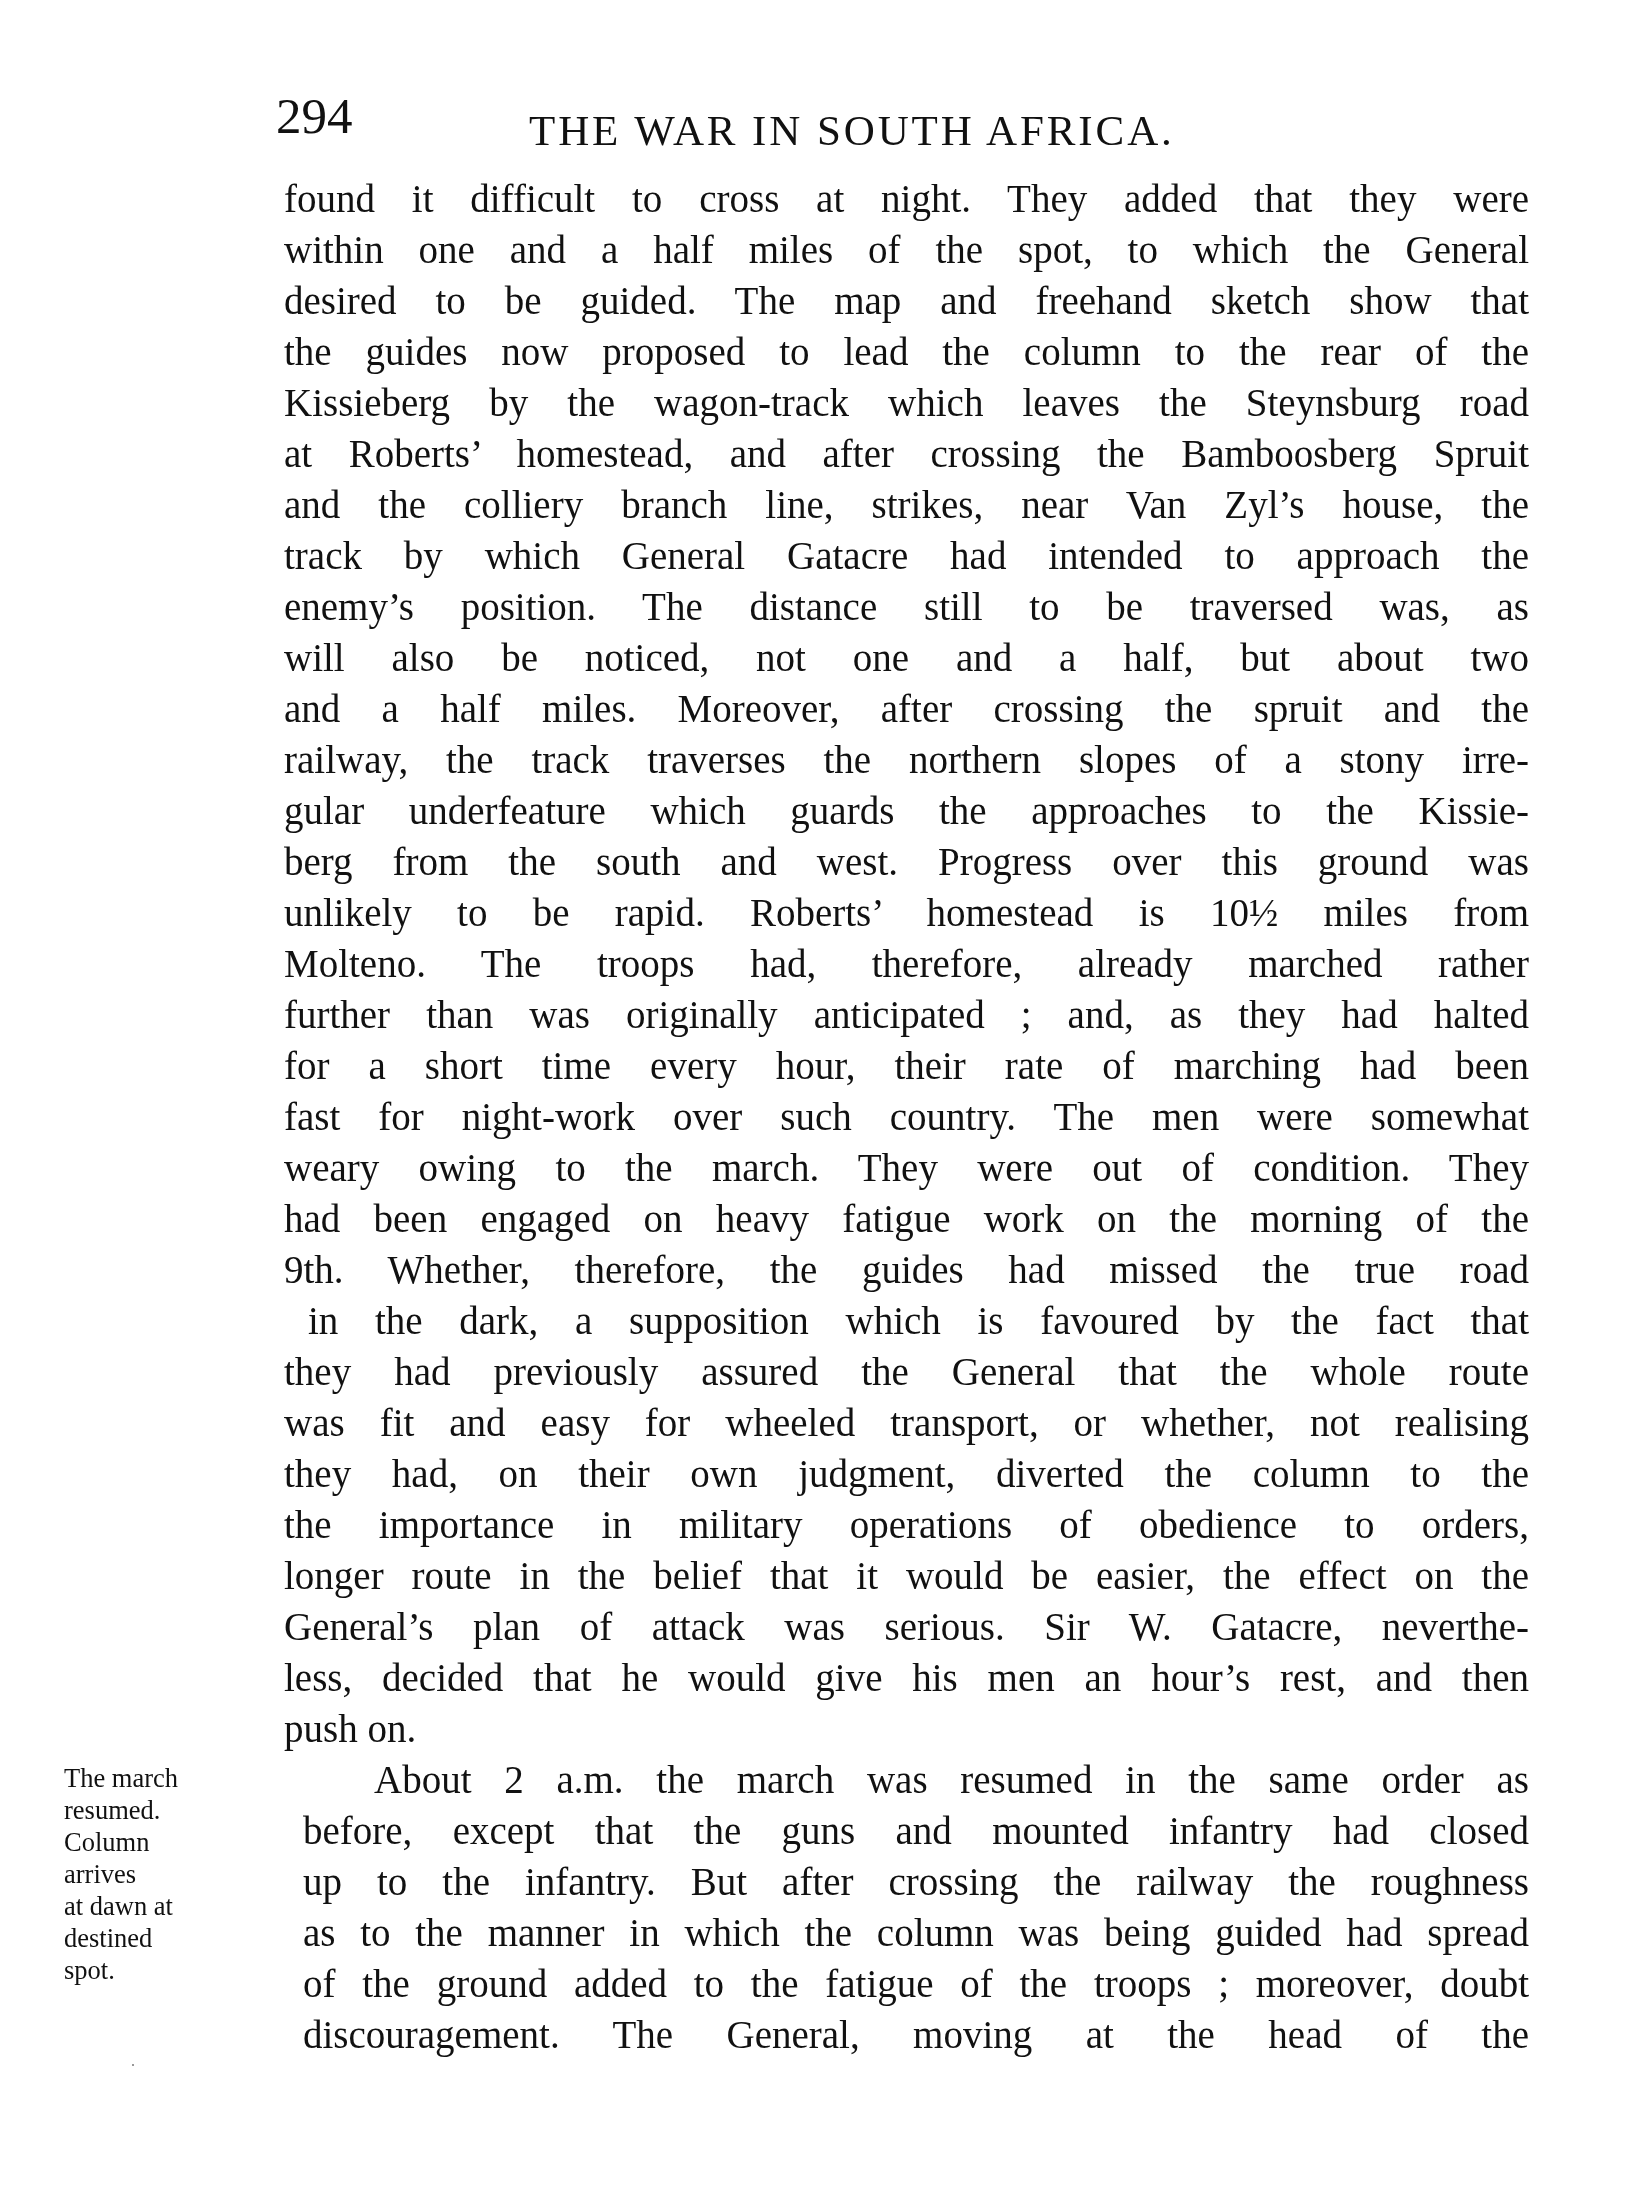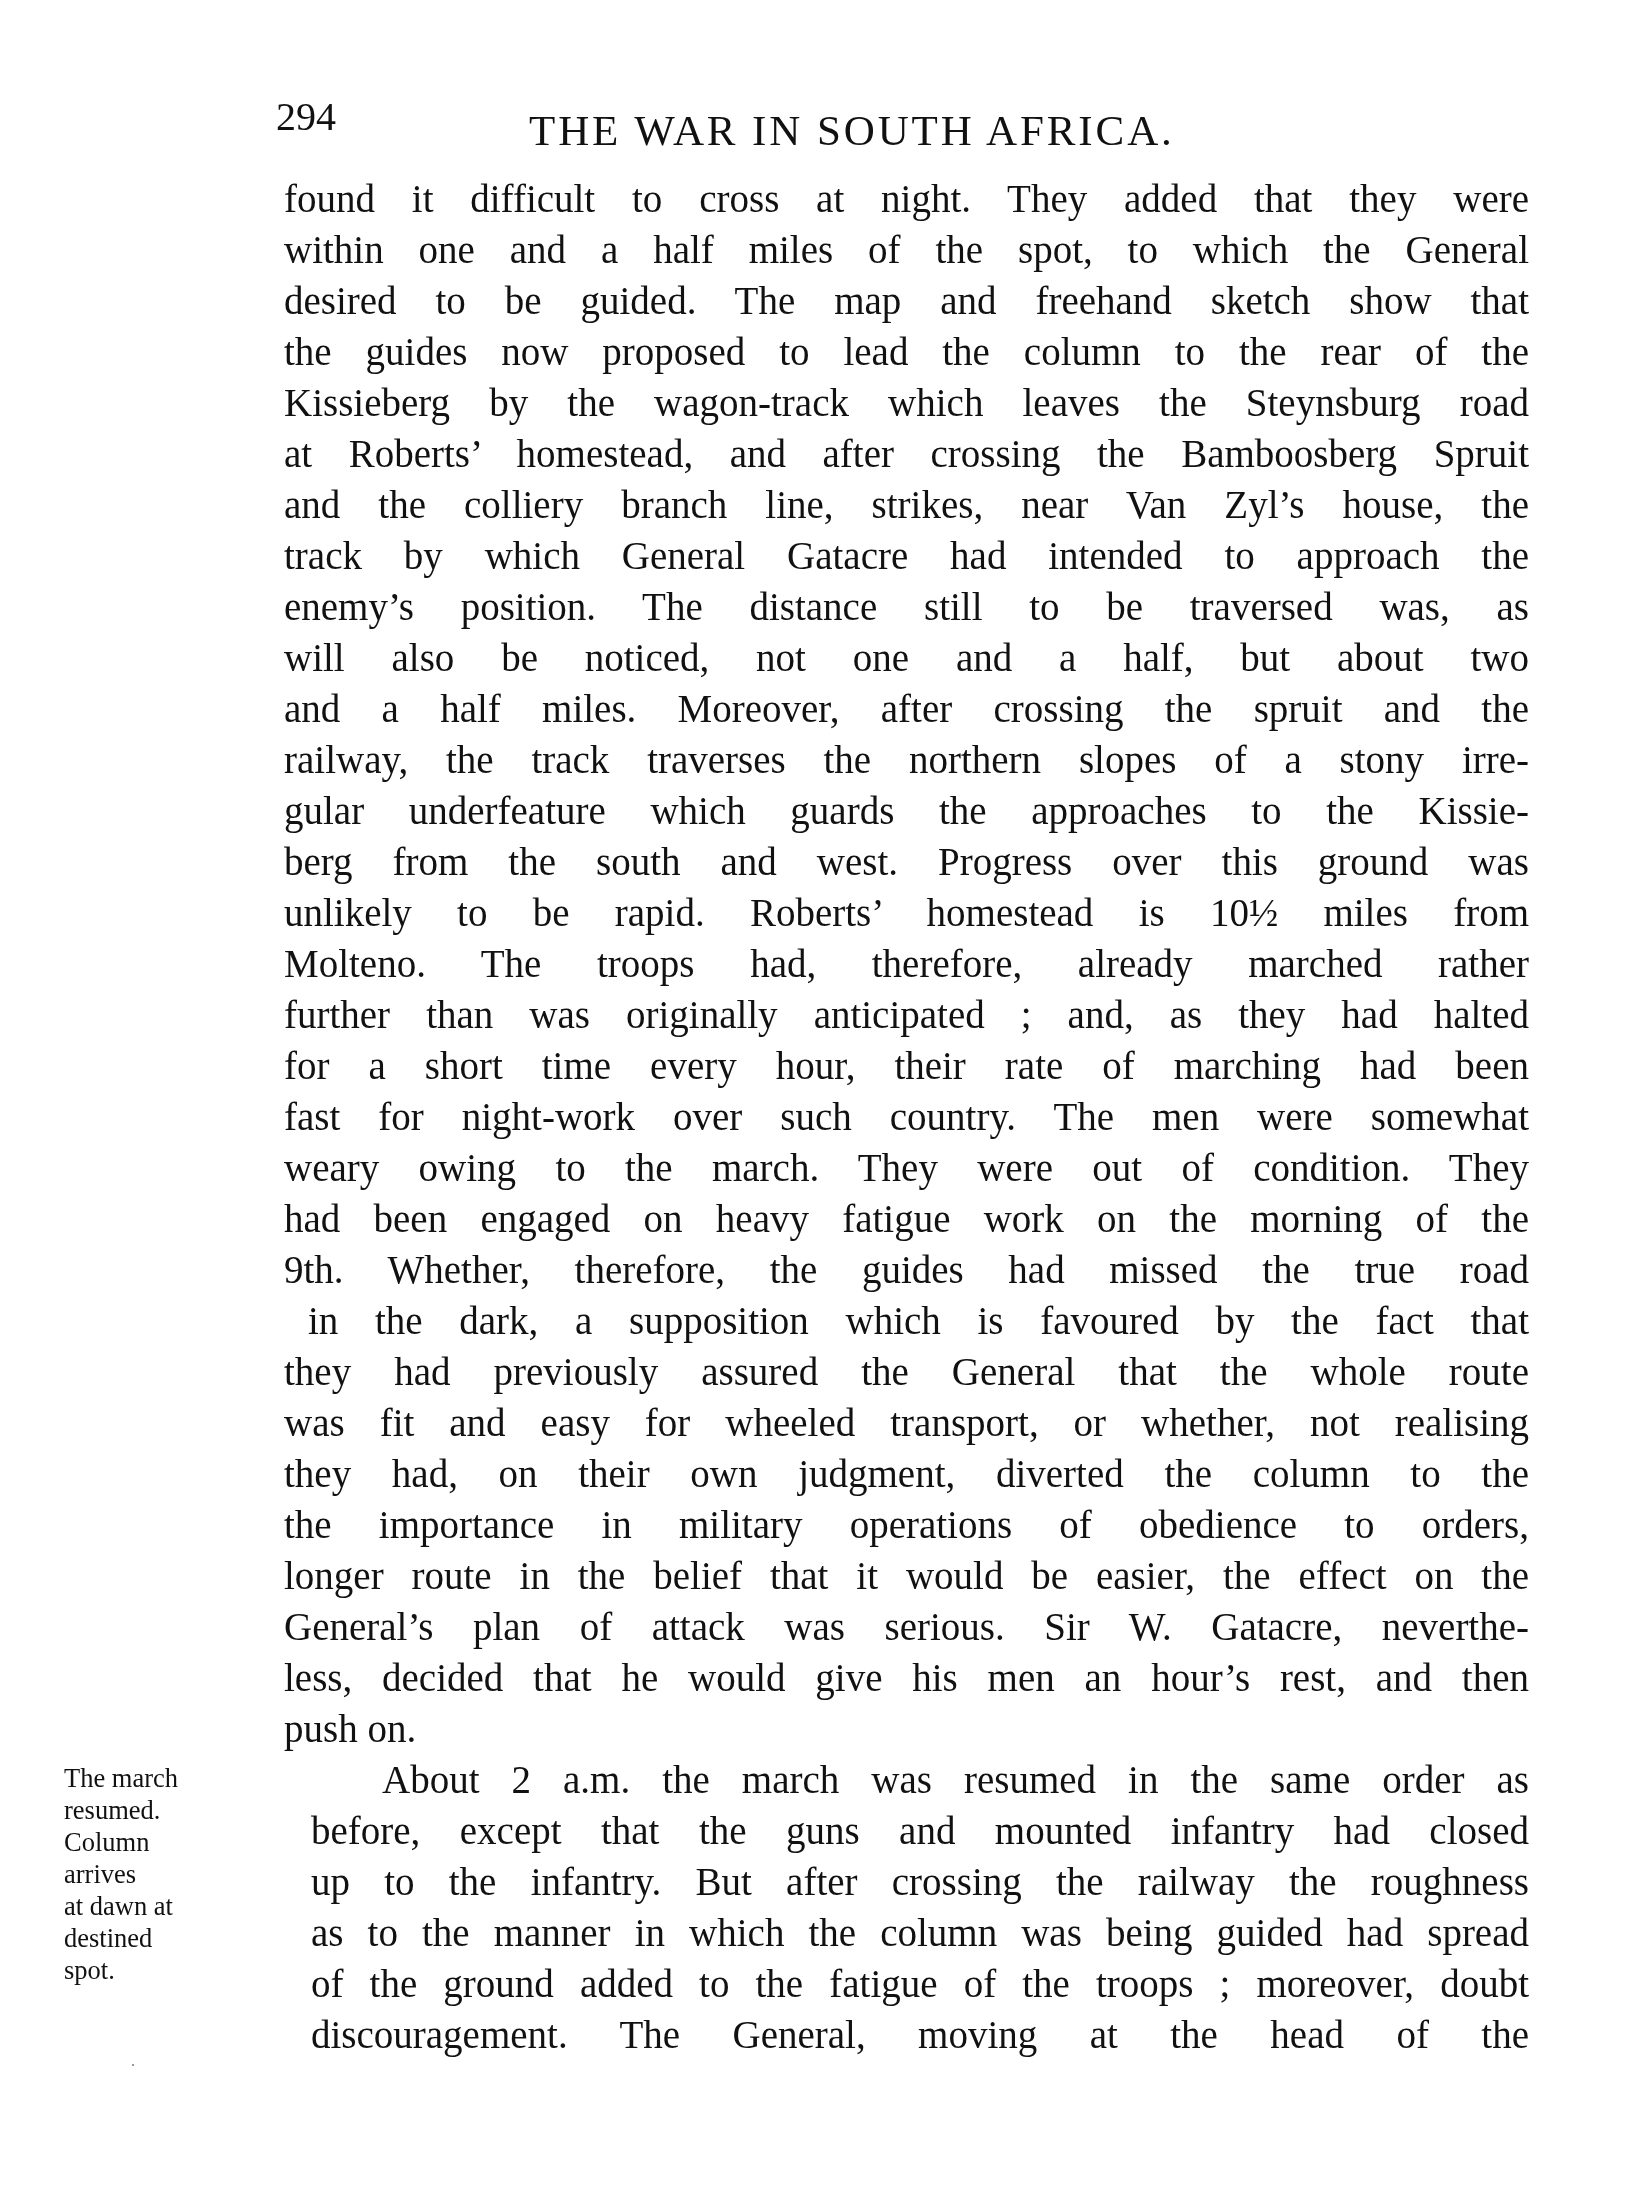--- a/index.html
+++ b/index.html
@@ -12,21 +12,21 @@
     height: 2205px;
     position: relative;
     overflow: hidden;
     color: #111111;
     font-family: "Liberation Serif", "DejaVu Serif", serif;
   }
   .page-number {
     position: absolute;
     left: 276px;
     top: 94px;
-    font-size: 40px;
+    font-size: 51px;
     line-height: 45px;
   }
   .running-head {
     position: absolute;
     left: 529px;
     top: 106px;
     width: 720px;
     font-size: 43px;
     line-height: 49px;
     letter-spacing: 2.9px;
@@ -48,21 +48,21 @@
     text-align-last: justify;
     word-spacing: 0;
   }
   .line.last {
     text-align-last: left;
   }
   .line.indent {
     padding-left: 71px;
   }
   .para2 {
-    margin-left: 27px;
+    margin-left: 19px;
   }
   .margin-note {
     position: absolute;
     left: 64px;
     top: 1762px;
     width: 186px;
   }
   .note-line {
     display: block;
     font-size: 26.5px;

